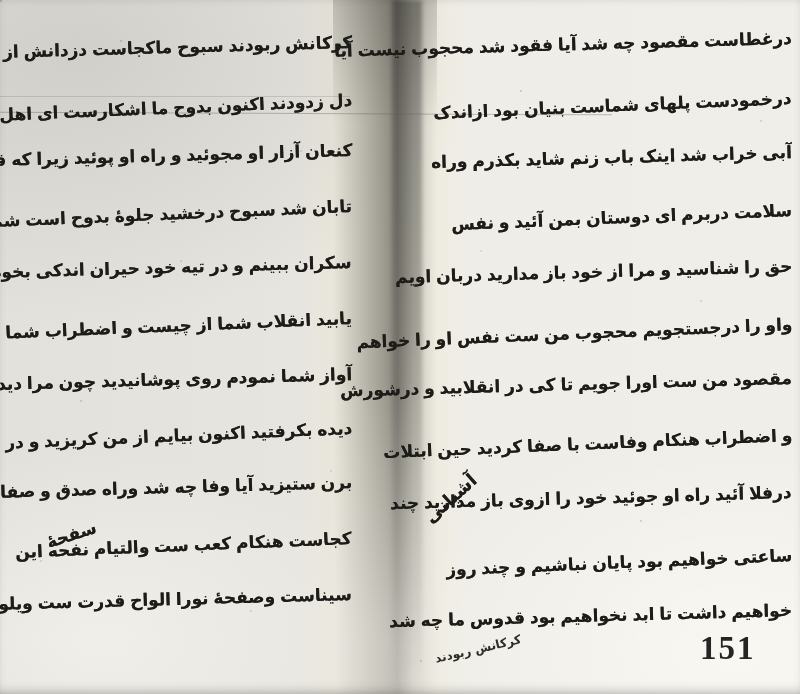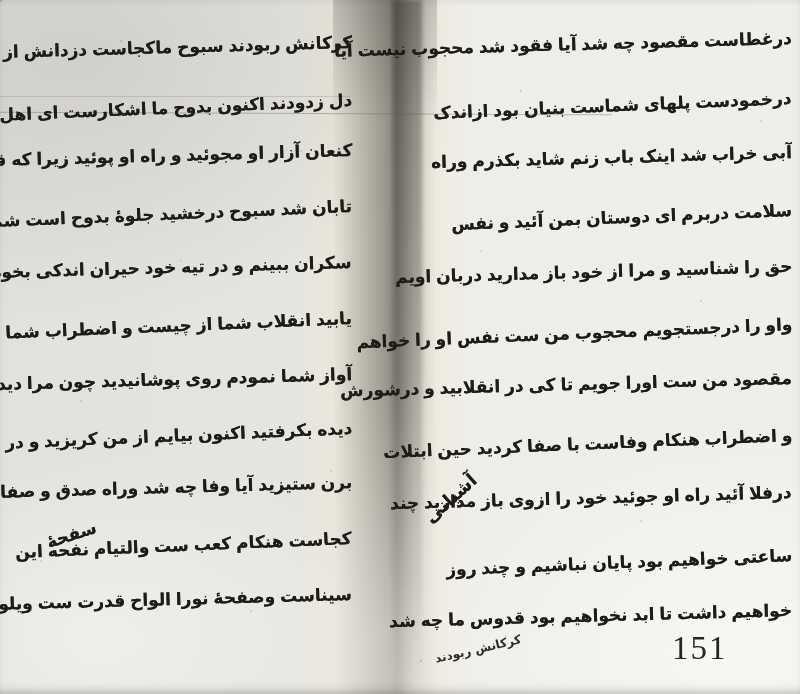--- a/index.html
+++ b/index.html
@@ -69,23 +69,23 @@
     font-weight:bold;color:var(--ink);text-shadow:0 0 .6px rgba(29,28,25,.8);
   }
   .tail-right{left:14px;top:506px;font-size:18px;transform:rotate(-42deg);transform-origin:left bottom;}
   .tail-left{left:50px;top:532px;font-size:17px;transform:rotate(-18deg);transform-origin:left bottom;}
   .catchword{
     position:absolute;left:434px;top:642px;direction:rtl;
     font-size:12px;font-weight:bold;color:#2c2b28;
     transform:rotate(-13deg);letter-spacing:-.5px;
   }
   .page-number{
-    position:absolute;left:672px;top:630px;
+    position:absolute;left:700px;top:630px;
     font-family:"Liberation Serif","DejaVu Serif",serif;
-    font-size:33px;color:var(--number);letter-spacing:2px;
+    font-size:33px;color:var(--number);letter-spacing:2px;font-weight:bold;
   }
 </style>
 </head>
 <body>
 
 <div class="sheet">
 
   <div class="gutter"></div>
   <div class="gutter-core"></div>
   <div class="crease c1"></div>

